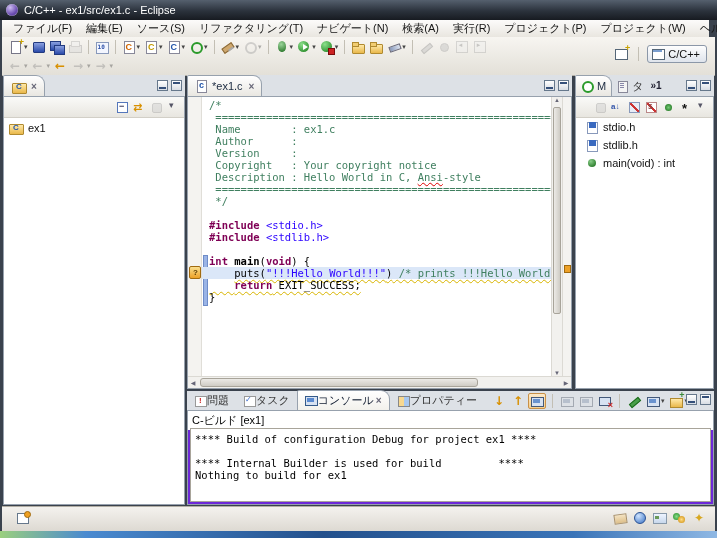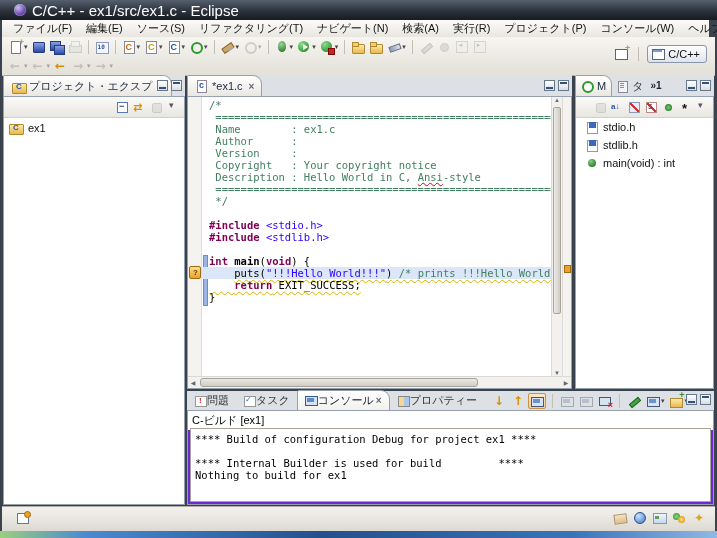--- a/index.html
+++ b/index.html
@@ -1,19 +1,19 @@
 <!DOCTYPE html>
 <html><head>
 <meta charset="utf-8">
 <style>
   html,body{margin:0;padding:0}
   body{width:717px;height:538px;position:relative;font-family:"Liberation Sans",sans-serif;font-size:11px;overflow:hidden;background:#3a424d;-webkit-font-smoothing:antialiased}
   .win{position:absolute;inset:0}
   
-  .titlebar{position:absolute;left:0;top:0;right:0;height:20px;background:linear-gradient(#55606e,#2b323c 55%,#171b21);color:#fff;display:flex;align-items:center;gap:6px;padding-left:14px;font-size:15px}
+  .titlebar{position:absolute;left:0;top:0;right:0;height:20px;background:linear-gradient(#55606e,#2b323c 55%,#171b21);color:#fff;display:flex;align-items:center;gap:6px;padding-left:6px;font-size:11px}
   .elogo{width:12px;height:12px;border-radius:50%;background:radial-gradient(circle at 35% 30%,#cdbdf2,#6a4bb0 60%,#3a2470);box-shadow:inset 0 0 1px #fff}
   
   .menubar{position:absolute;top:20px;left:2px;right:8px;height:17px;background:linear-gradient(#fcfbfa,#e9e6e0);border-bottom:1px solid #c6c2b8;display:flex;align-items:center;padding-left:4px}
   .mitem{padding:1px 7px;color:#151515;white-space:nowrap}
   
   .toolbar{position:absolute;top:37px;left:2px;right:2px;height:38px;background:linear-gradient(#f7f5f1,#e3e0d8);border-bottom:1px solid #b4b0a6}
   .trow{display:flex;align-items:center;height:19px;padding-left:5px}
   .tbtn{display:inline-flex;align-items:center;padding:0 1px;margin:0 1px;border-radius:2px}
   .tbtn.pressed{border:1px solid #c89048;background:linear-gradient(#fde9c8,#f6cf8e)}
   .tsep{width:1px;height:14px;background:#c3bfb4;margin:0 4px}
@@ -189,21 +189,21 @@
 
   <div class="menubar" id="menubar">
       <span class="mitem">ファイル(F)</span>
       <span class="mitem">編集(E)</span>
       <span class="mitem">ソース(S)</span>
       <span class="mitem">リファクタリング(T)</span>
       <span class="mitem">ナビゲート(N)</span>
       <span class="mitem">検索(A)</span>
       <span class="mitem">実行(R)</span>
       <span class="mitem">プロジェクト(P)</span>
-      <span class="mitem">コンソール(W)</span>
+      <span class="mitem">プロジェクト(W)</span>
       <span class="mitem">ヘルプ(H)</span>
     </div>
 
   <div class="toolbar">
     <div class="trow" id="trow1">
         <span class="tbtn">
           <span class="ic k-page"></span>
           <span class="dd">▾</span>
         </span>
         <span class="tbtn">
@@ -313,21 +313,20 @@
         <span class="ic k-persp"></span>
         <span>C/C++</span>
       </span>
     </div>
   </div>
 
   <div class="panel" style="left:3px;top:75px;width:182px;height:430px">
     <div class="ptabbar">
       <div class="ptab">
         <span class="pic" style="width:14px"></span>
-        <span>プロジェクト・エクスプ</span>
         <span class="tclose">×</span>
       </div>
       <div class="chrome">
         <span class="chr chr-min"></span>
         <span class="chr chr-max"></span>
       </div>
     </div>
     <div class="pbody">
       <div class="vtoolbar" id="pe-toolbar">
           <span class="vtb vt-collapse"></span>

